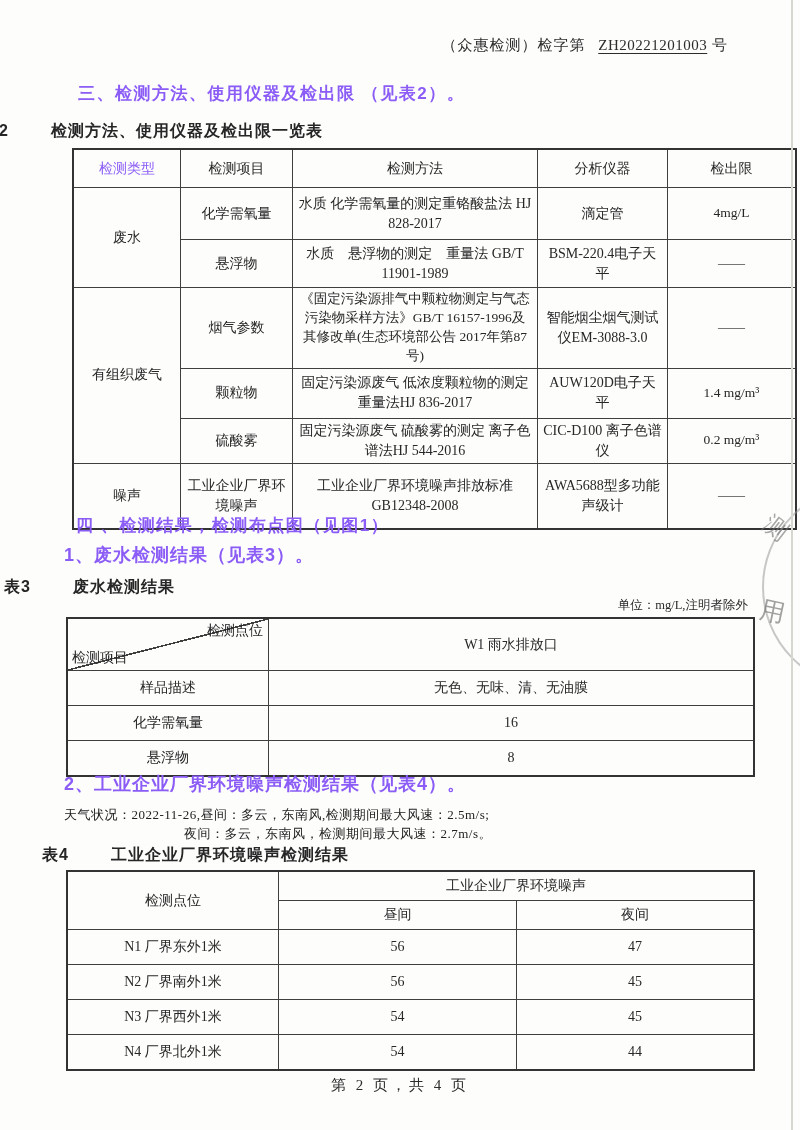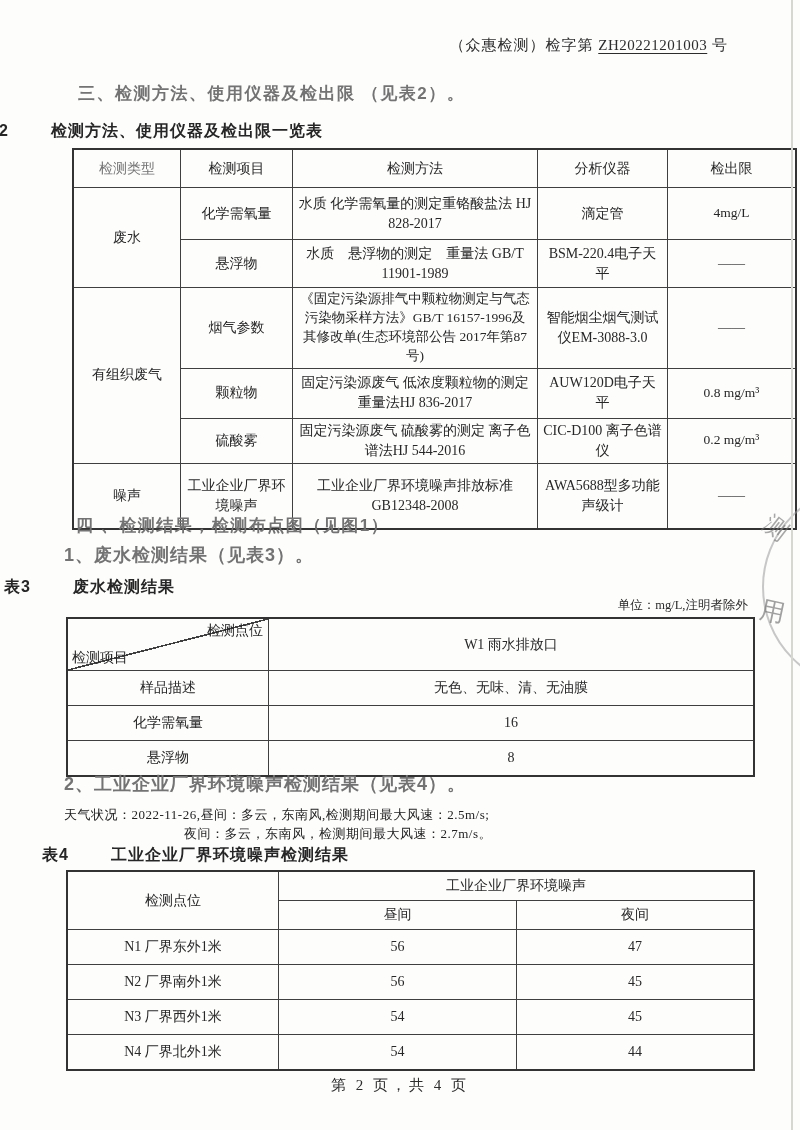--- a/index.html
+++ b/index.html
@@ -11,23 +11,23 @@
     -webkit-font-smoothing:antialiased;
   }
   .page{
     position:relative;width:800px;height:1130px;
     background:#fdfdfc;overflow:hidden;
   }
   .edge-line{position:absolute;left:791px;top:0;width:2px;height:1130px;background:#d7d7d2;}
   .abs{position:absolute;}
 
   .header-line{top:36px;left:0;right:72px;text-align:right;font-size:15px;letter-spacing:1px;color:#2c2c2c;}
-  .header-code{text-decoration:underline;text-underline-offset:3px;letter-spacing:.5px;}
-
-  .heading{font-family:"Liberation Sans","DejaVu Sans",sans-serif;font-weight:bold;color:#737373;}
+  .header-code{text-decoration:underline;text-underline-offset:3px;letter-spacing:.5px;margin-left:8px;}
+
+  .heading{font-family:"Liberation Sans","DejaVu Sans",sans-serif;font-weight:bold;color:#8b5cf6;}
   .sec3{top:82px;left:78px;font-size:17px;letter-spacing:1.5px;}
   .sec4{top:514px;left:76px;font-size:17px;letter-spacing:1.5px;}
   .sub{font-size:18px;letter-spacing:1px;}
   .sub1{top:543px;left:64px;}
   .sub2{top:772px;left:64px;}
 
   .caption{font-family:"Liberation Sans","DejaVu Sans",sans-serif;font-weight:bold;font-size:16px;text-align:left;letter-spacing:1px;}
   .cap2{top:121px;left:72px;width:681px;}
   .cap2 .cap-inner{transform:translateX(-90px);display:inline-block;}
   .cap3{top:577px;left:66px;width:689px;}
@@ -122,21 +122,21 @@
       <td class="c-type" rowspan="3">有组织废气</td>
       <td class="c-item">烟气参数</td>
       <td class="c-method" style="font-size:13.5px">《固定污染源排气中颗粒物测定与气态污染物采样方法》GB/T 16157-1996及其修改单(生态环境部公告 2017年第87号)</td>
       <td class="c-instr">智能烟尘烟气测试仪EM-3088-3.0</td>
       <td class="c-limit">——</td>
     </tr>
     <tr class="drow" style="height:50px">
       <td class="c-item">颗粒物</td>
       <td class="c-method">固定污染源废气 低浓度颗粒物的测定 重量法HJ 836-2017</td>
       <td class="c-instr">AUW120D电子天平</td>
-      <td class="c-limit">0.8 mg/m³</td>
+      <td class="c-limit">1.4 mg/m³</td>
     </tr>
     <tr class="drow" style="height:45px">
       <td class="c-item">硫酸雾</td>
       <td class="c-method">固定污染源废气 硫酸雾的测定 离子色谱法HJ 544-2016</td>
       <td class="c-instr">CIC-D100 离子色谱仪</td>
       <td class="c-limit">0.2 mg/m³</td>
     </tr>
     <tr class="drow" style="height:66px">
       <td class="c-type">噪声</td>
       <td class="c-item">工业企业厂界环境噪声</td>

